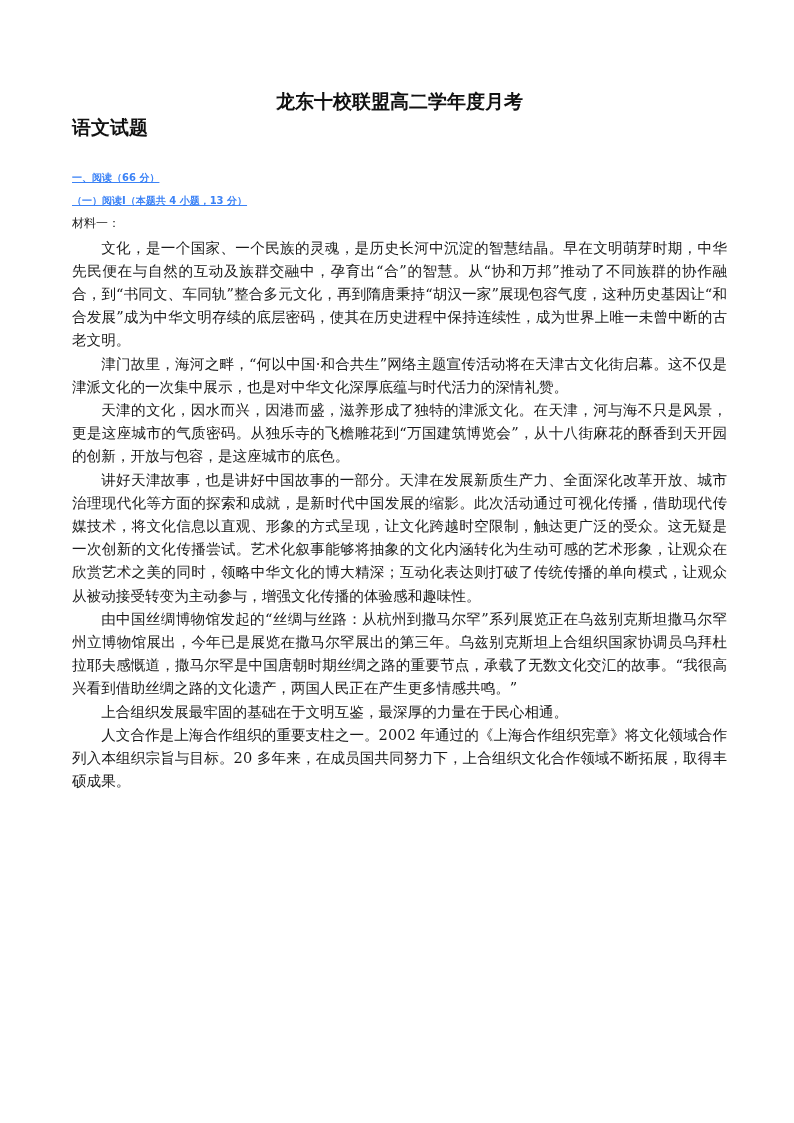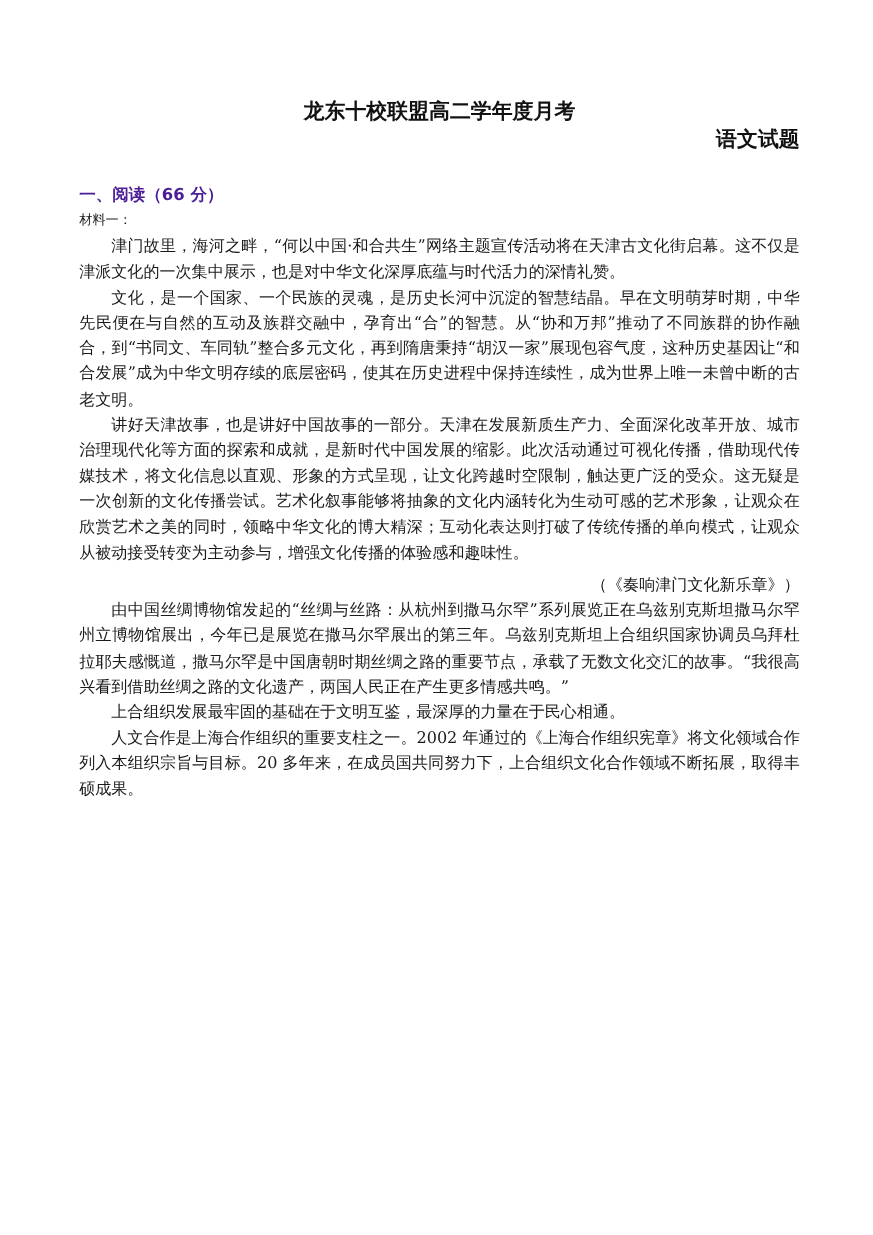--- a/index.html
+++ b/index.html
@@ -25,31 +25,32 @@
     line-height: 26px;
     text-align: center;
     margin: 0;
     color: #111;
   }
   .doc-subtitle {
     font-family: "DejaVu Sans", "Liberation Sans", sans-serif;
     font-weight: bold;
     font-size: 19px;
     line-height: 26px;
-    text-align: right;
+    text-align: left;
     margin: 0 0 26px 0;
     color: #111;
   }
   .section-heading, .subsection-heading {
     font-family: "DejaVu Sans", "Liberation Sans", sans-serif;
     font-weight: bold;
-    font-size: 15px;
+    font-size: 10px;
     line-height: 23.2px;
     margin: 0;
-    color: #4c1d95;
+    color: #3b82f6;
+    text-decoration: underline;
   }
   .material-label {
     font-family: "DejaVu Serif", "Liberation Serif", serif;
     font-size: 12px;
     line-height: 23.2px;
     margin: 0;
   }
   .para {
     font-family: "DejaVu Serif", "Liberation Serif", serif;
     font-size: 14.6px;
@@ -70,32 +71,33 @@
 <body>
 
 <div class="page">
 
   <h1 class="doc-title">龙东十校联盟高二学年度月考</h1>
 
   <h2 class="doc-subtitle">语文试题</h2>
 
   <p class="section-heading">一、阅读（66 分）</p>
 
+  <p class="subsection-heading">（一）阅读Ⅰ（本题共 4 小题，13 分）</p>
 
   <p class="material-label">材料一：</p>
 
+  <p class="para">文化，是一个国家、一个民族的灵魂，是历史长河中沉淀的智慧结晶。早在文明萌芽时期，中华先民便在与自然的互动及族群交融中，孕育出“合”的智慧。从“协和万邦”推动了不同族群的协作融合，到“书同文、车同轨”整合多元文化，再到隋唐秉持“胡汉一家”展现包容气度，这种历史基因让“和合发展”成为中华文明存续的底层密码，使其在历史进程中保持连续性，成为世界上唯一未曾中断的古老文明。</p>
+
   <p class="para">津门故里，海河之畔，“何以中国·和合共生”网络主题宣传活动将在天津古文化街启幕。这不仅是津派文化的一次集中展示，也是对中华文化深厚底蕴与时代活力的深情礼赞。</p>
 
-  <p class="para">文化，是一个国家、一个民族的灵魂，是历史长河中沉淀的智慧结晶。早在文明萌芽时期，中华先民便在与自然的互动及族群交融中，孕育出“合”的智慧。从“协和万邦”推动了不同族群的协作融合，到“书同文、车同轨”整合多元文化，再到隋唐秉持“胡汉一家”展现包容气度，这种历史基因让“和合发展”成为中华文明存续的底层密码，使其在历史进程中保持连续性，成为世界上唯一未曾中断的古老文明。</p>
-
+  <p class="para">天津的文化，因水而兴，因港而盛，滋养形成了独特的津派文化。在天津，河与海不只是风景，更是这座城市的气质密码。从独乐寺的飞檐雕花到“万国建筑博览会”，从十八街麻花的酥香到天开园的创新，开放与包容，是这座城市的底色。</p>
 
   <p class="para">讲好天津故事，也是讲好中国故事的一部分。天津在发展新质生产力、全面深化改革开放、城市治理现代化等方面的探索和成就，是新时代中国发展的缩影。此次活动通过可视化传播，借助现代传媒技术，将文化信息以直观、形象的方式呈现，让文化跨越时空限制，触达更广泛的受众。这无疑是一次创新的文化传播尝试。艺术化叙事能够将抽象的文化内涵转化为生动可感的艺术形象，让观众在欣赏艺术之美的同时，领略中华文化的博大精深；互动化表达则打破了传统传播的单向模式，让观众从被动接受转变为主动参与，增强文化传播的体验感和趣味性。</p>
 
 
-  <p class="attribution">（《奏响津门文化新乐章》）</p>
 
 
   <p class="para">由中国丝绸博物馆发起的“丝绸与丝路：从杭州到撒马尔罕”系列展览正在乌兹别克斯坦撒马尔罕州立博物馆展出，今年已是展览在撒马尔罕展出的第三年。乌兹别克斯坦上合组织国家协调员乌拜杜拉耶夫感慨道，撒马尔罕是中国唐朝时期丝绸之路的重要节点，承载了无数文化交汇的故事。“我很高兴看到借助丝绸之路的文化遗产，两国人民正在产生更多情感共鸣。”</p>
 
   <p class="para">上合组织发展最牢固的基础在于文明互鉴，最深厚的力量在于民心相通。</p>
 
   <p class="para">人文合作是上海合作组织的重要支柱之一。2002 年通过的《上海合作组织宪章》将文化领域合作列入本组织宗旨与目标。20 多年来，在成员国共同努力下，上合组织文化合作领域不断拓展，取得丰硕成果。</p>
 
 
 </div>

